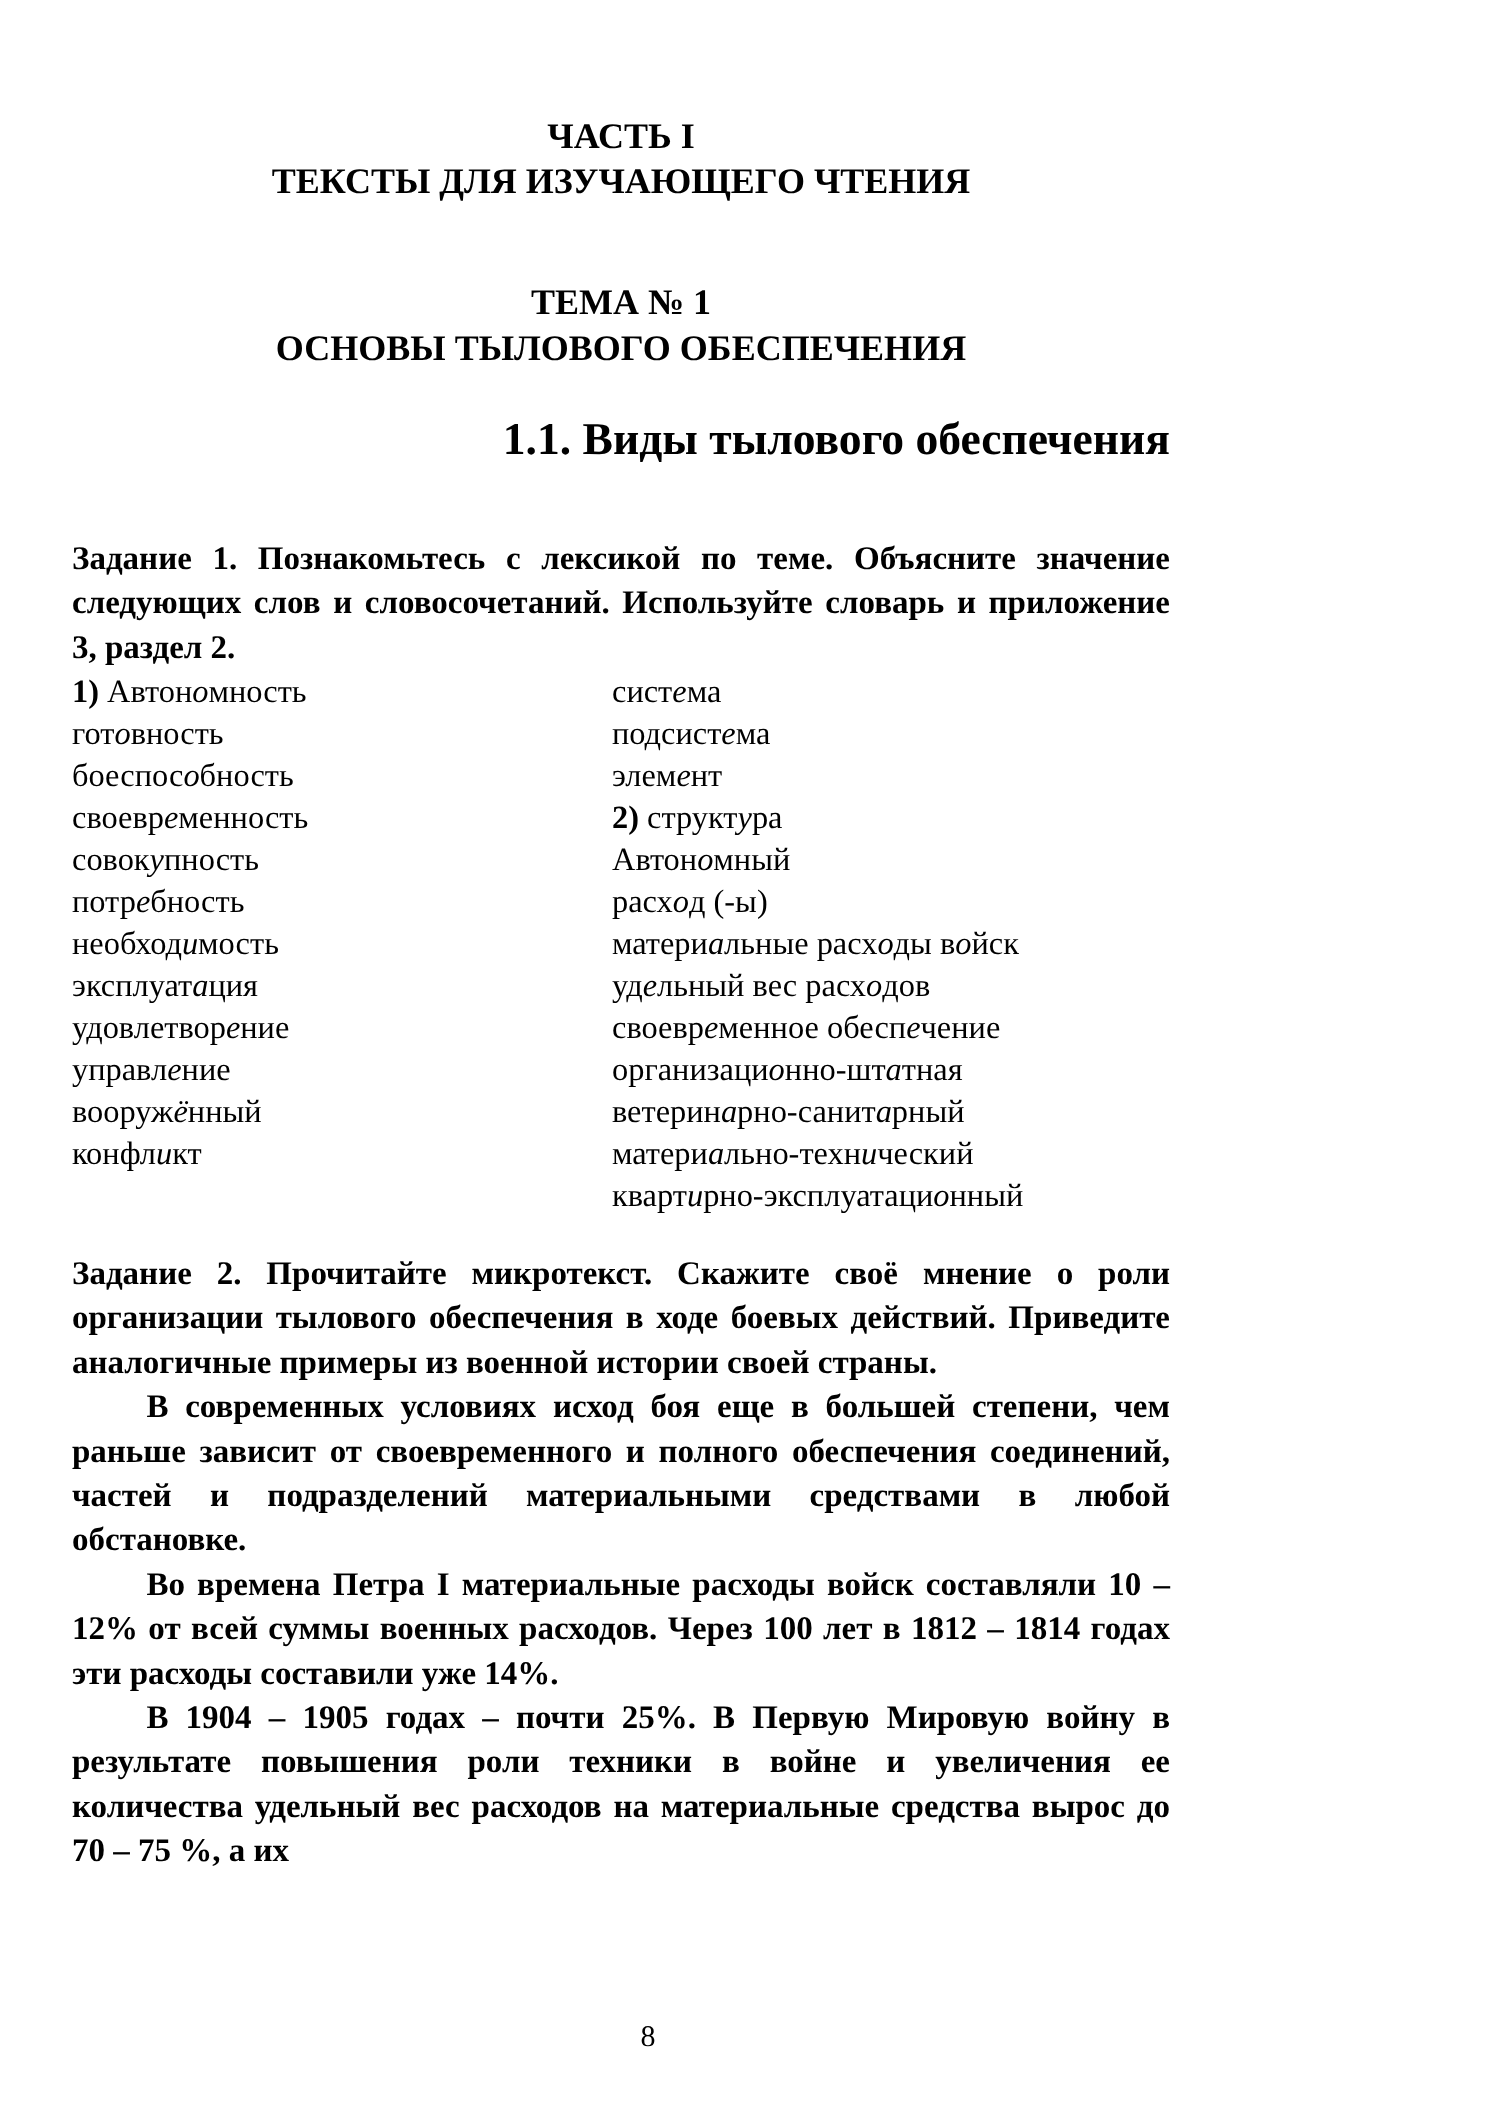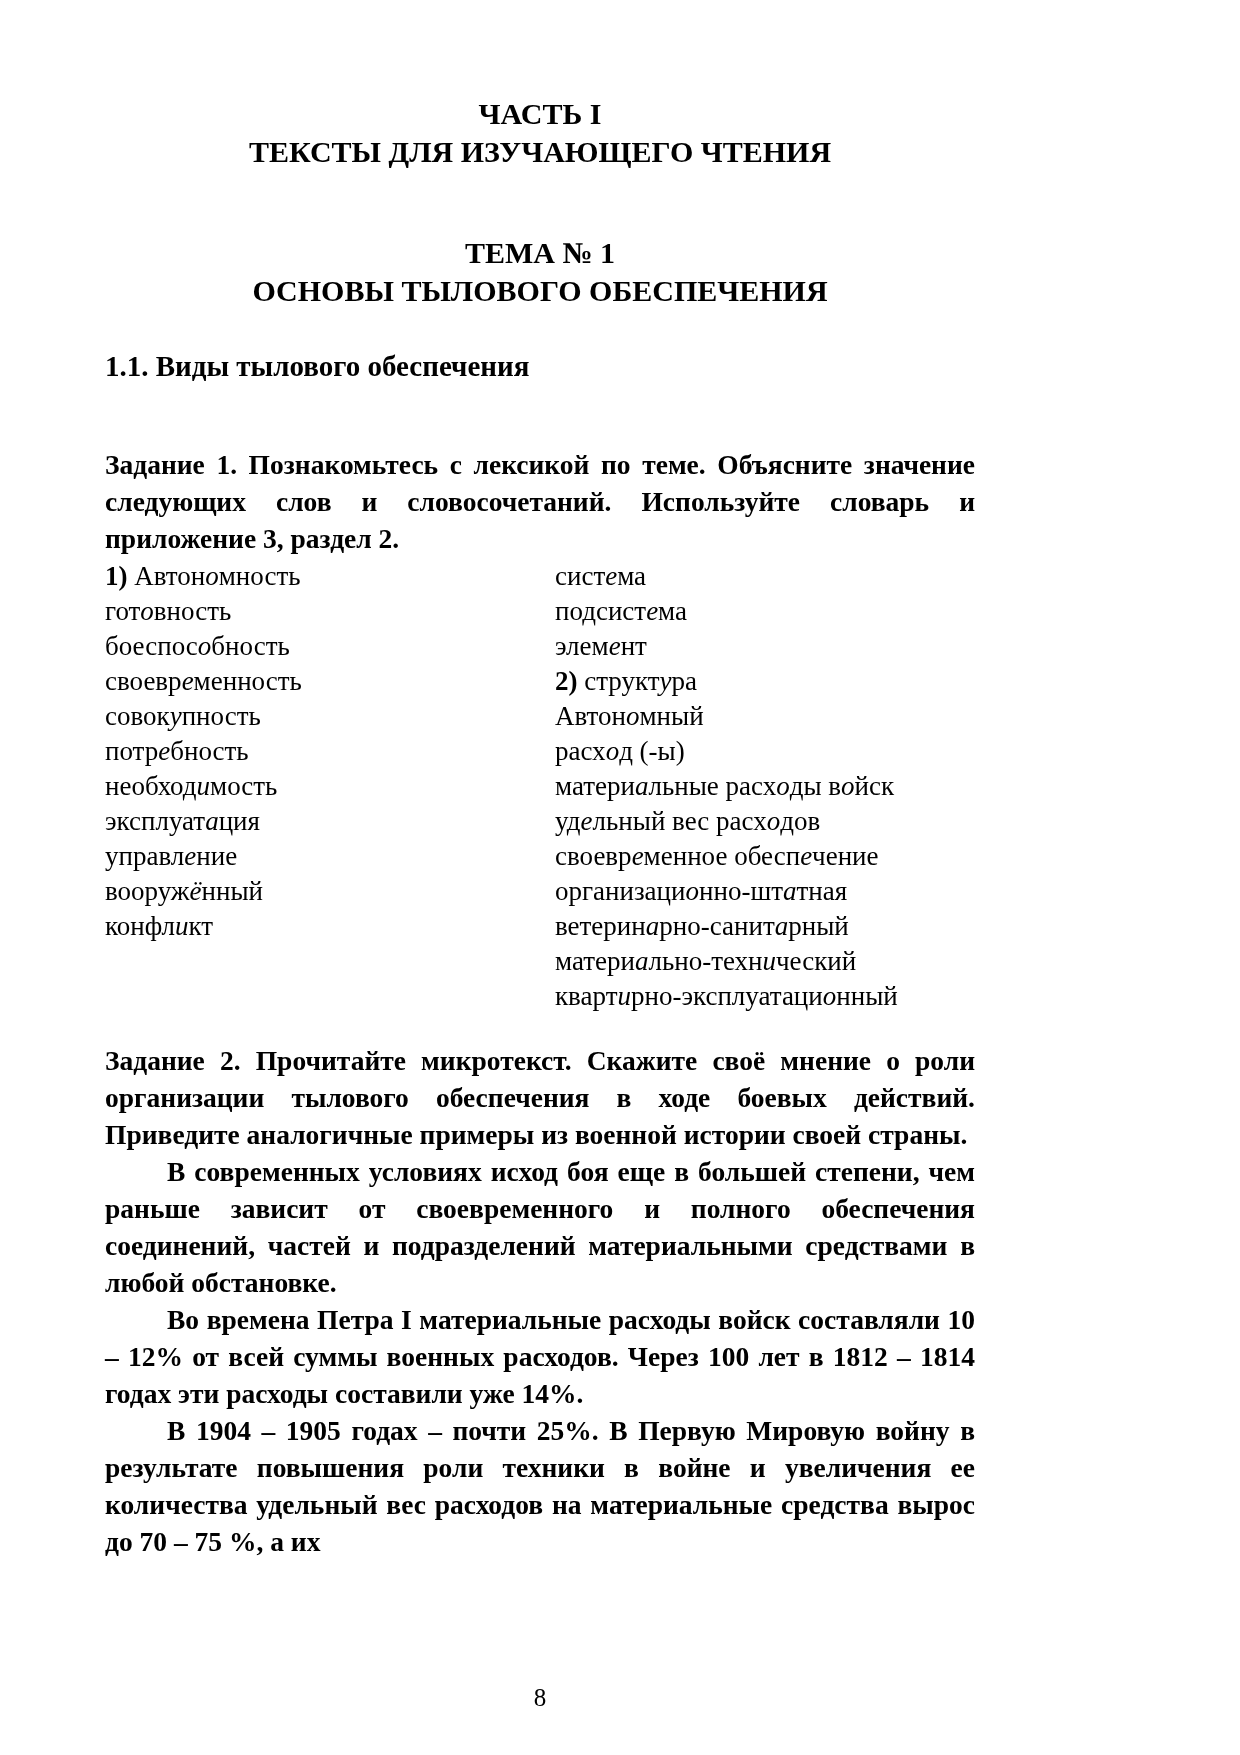--- a/index.html
+++ b/index.html
@@ -4,35 +4,35 @@
 <style>
   html, body { margin: 0; padding: 0; background: #ffffff; }
   .page {
     position: relative;
     width: 1240px;
     height: 1755px;
     box-sizing: border-box;
     background: #ffffff;
     color: #000000;
     font-family: "Liberation Serif", "DejaVu Serif", serif;
-    padding: 95px 265px 0 105px;
+    padding: 95px 265px 0 60px;
     overflow: hidden;
   }
   .heading-center {
     text-align: center;
     font-weight: bold;
     font-size: 30px;
     line-height: 38px;
   }
   .topic-block { margin-top: 63px; }
   .section-title {
     margin-top: 37px;
-    text-align: left;
+    text-align: right;
     font-weight: bold;
-    font-size: 29px;
+    font-size: 38px;
     line-height: 38px;
   }
   .task-heading {
     margin-top: 61px;
     font-weight: bold;
     font-size: 27.5px;
     line-height: 37px;
     text-align: justify;
   }
   .task2-heading { margin-top: 28px; font-family: Liberation Serif, serif; }
@@ -85,20 +85,21 @@
   <div class="vocab">
     <div>
         <div class="vocab-item"><b>1)</b> Автон<i>о</i>мность</div>
         <div class="vocab-item">гот<i>о</i>вность</div>
         <div class="vocab-item">боеспос<i>о</i>бность</div>
         <div class="vocab-item">своевр<i>е</i>менность</div>
         <div class="vocab-item">совок<i>у</i>пность</div>
         <div class="vocab-item">потр<i>е</i>бность</div>
         <div class="vocab-item">необход<i>и</i>мость</div>
         <div class="vocab-item">эксплуат<i>а</i>ция</div>
+        <div class="vocab-item">удовлетвор<i>е</i>ние</div>
         <div class="vocab-item">управл<i>е</i>ние</div>
         <div class="vocab-item">вооруж<i>ё</i>нный</div>
         <div class="vocab-item">конфл<i>и</i>кт</div>
       </div>
     <div>
         <div class="vocab-item">сист<i>е</i>ма</div>
         <div class="vocab-item">подсист<i>е</i>ма</div>
         <div class="vocab-item">элем<i>е</i>нт</div>
         <div class="vocab-item"><b>2)</b> структ<i>у</i>ра</div>
         <div class="vocab-item">Автон<i>о</i>мный</div>

